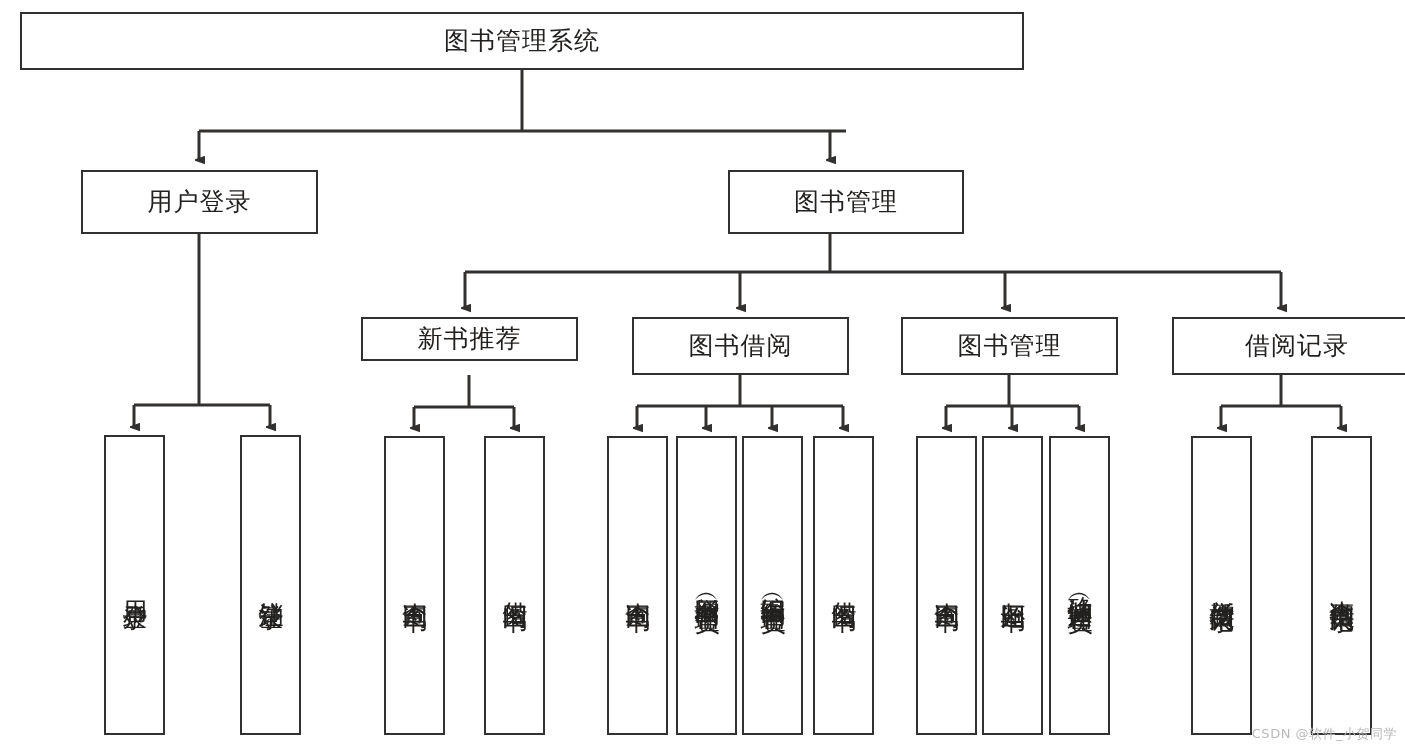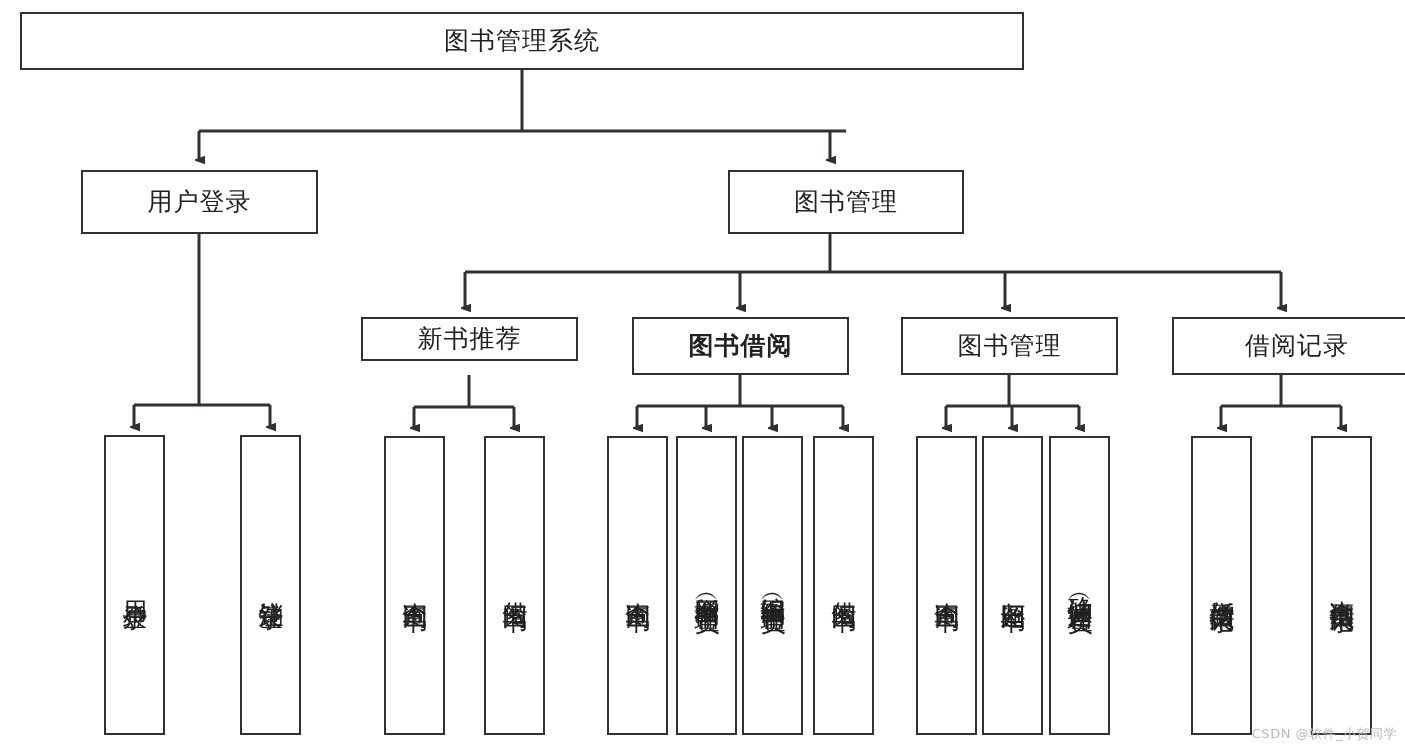--- a/index.html
+++ b/index.html
@@ -133,21 +133,21 @@
   </div>
 
   <div class="node horizontal" style="left:712px; top:170px; width:236px; height:64px;margin-left:16px;">
     <span>图书管理</span>
   </div>
 
   <div class="node horizontal" style="left:361px; top:317px; width:217px; height:44px;">
     <span>新书推荐</span>
   </div>
 
-  <div class="node horizontal" style="left:632px; top:317px; width:217px; height:58px;font-weight:bold;">
+  <div class="node horizontal" style="left:632px; top:317px; width:217px; height:58px;">
     <span>图书借阅</span>
   </div>
 
   <div class="node horizontal" style="left:901px; top:317px; width:217px; height:58px;">
     <span>图书管理</span>
   </div>
 
   <div class="node horizontal" style="left:1172px; top:317px; width:250px; height:58px;">
     <span>借阅记录</span>
   </div>

